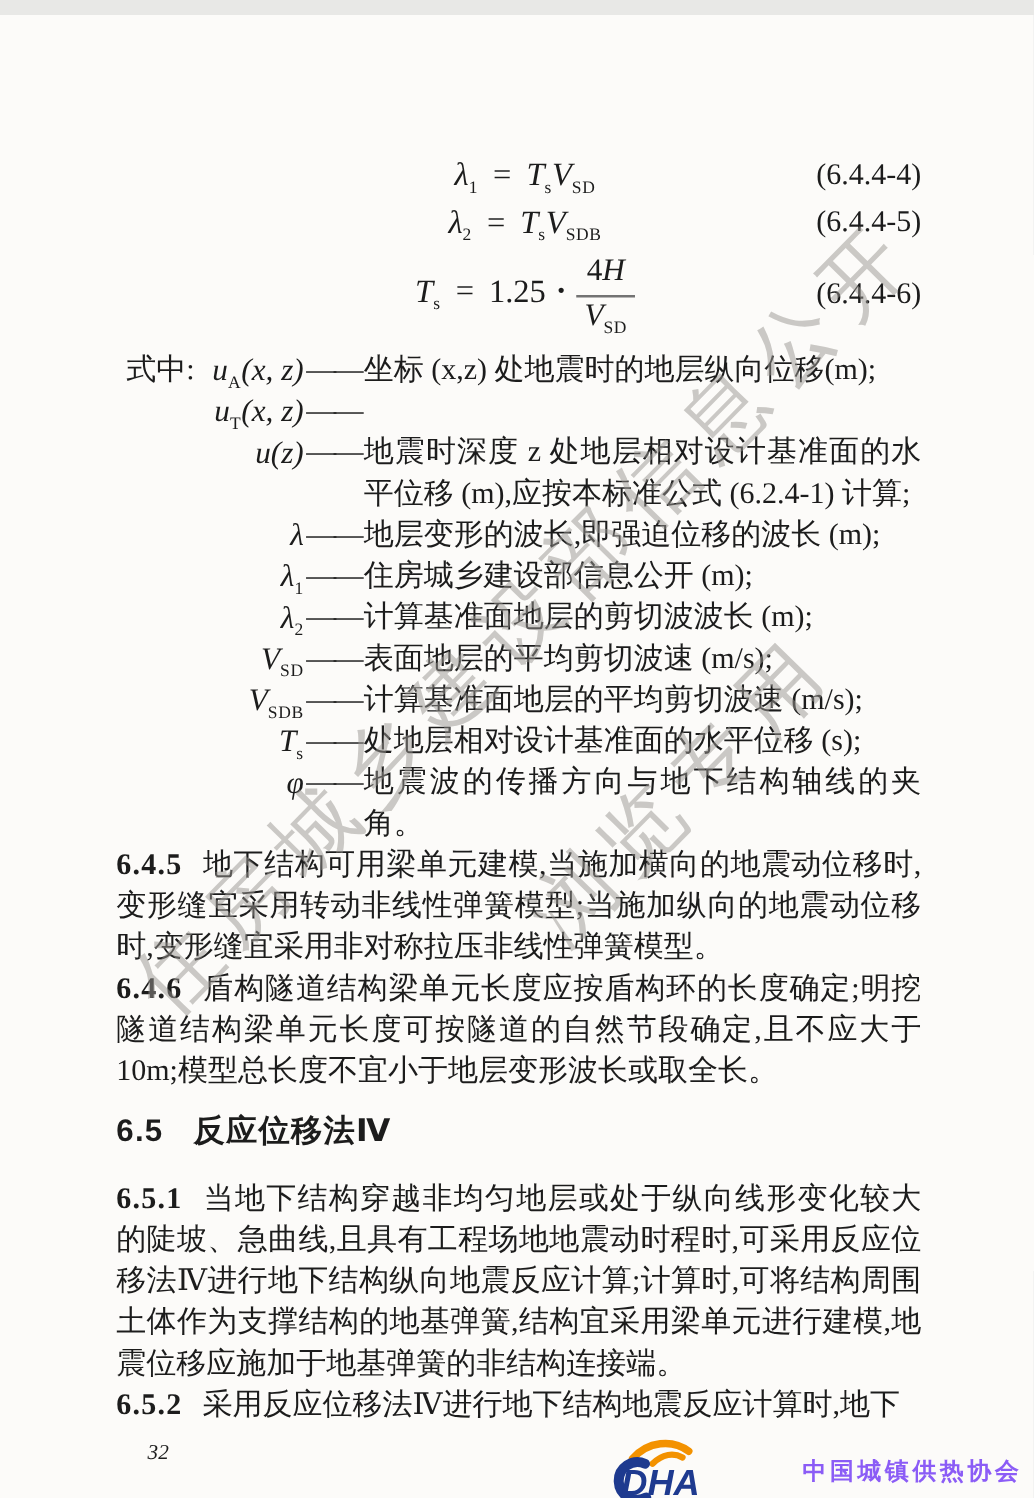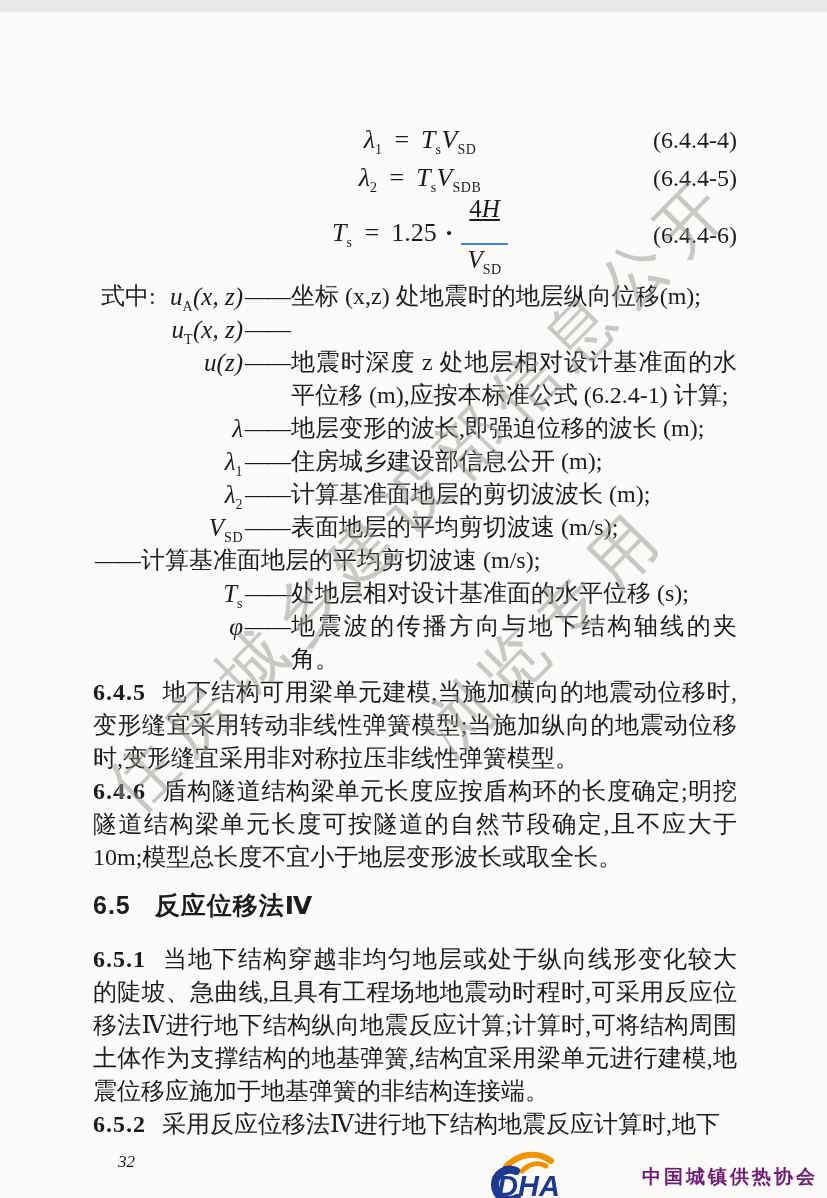--- a/index.html
+++ b/index.html
@@ -30,21 +30,21 @@
   .eqno{width:105px;text-align:right;font-size:24px;flex-shrink:0;}
   .v{font-family:"Liberation Serif",serif;font-style:italic;}
   sub{font-size:14px;font-style:normal;line-height:0;letter-spacing:.5px;}
   .rel{margin:0 12px;}
   .dot{margin:0 8px;font-weight:bold;}
   .eq-frac-row{margin-top:4px;height:70px;}
   .frac{
     display:inline-flex;flex-direction:column;align-items:center;
     vertical-align:middle;font-size:25px;line-height:1.15;
   }
-  .fnum{border-bottom:2px solid #3b82f6;padding:0 8px 19px;text-decoration:underline;}
+  .fnum{border-bottom:2px solid #737373;padding:0 8px 4px;}
   .fden{padding-top:1px;}
   
   .defs{position:relative;font-size:24px;}
   .where{position:absolute;left:8px;top:0;line-height:33px;}
   .def-row{display:flex;line-height:33px;}
   .def-term{width:150px;text-align:right;white-space:nowrap;flex-shrink:0;font-size:25px;}
   .def-term .args{font-style:italic;}
   .def-dash{width:48px;flex-shrink:0;text-align:center;letter-spacing:-2px;overflow:hidden;}
   .def-desc{flex:1;text-align:justify;}
   
@@ -153,20 +153,21 @@
         <span class="def-desc">计算基准面地层的剪切波波长 (m);</span>
       </div>
 
       <div class="def-row">
         <span class="def-term"><i class="v">V</i><sub>SD</sub><span class="args"></span></span>
         <span class="def-dash">——</span>
         <span class="def-desc">表面地层的平均剪切波速 (m/s);</span>
       </div>
 
       <div class="def-row">
+        <span class="def-term"><i class="v">V</i><sub>SDB</sub><span class="args"></span></span>
         <span class="def-dash">——</span>
         <span class="def-desc">计算基准面地层的平均剪切波速 (m/s);</span>
       </div>
 
       <div class="def-row">
         <span class="def-term"><i class="v">T</i><sub>s</sub><span class="args"></span></span>
         <span class="def-dash">——</span>
         <span class="def-desc">处地层相对设计基准面的水平位移 (s);</span>
       </div>
 
@@ -191,19 +192,19 @@
 
   <span class="pageno">32</span>
 
   <div class="logo">
     <svg width="112" height="54" viewBox="0 0 112 54" aria-hidden="true">
       <path d="M26 17 C38 3, 58 1, 71 11" fill="none" stroke="#f39200" stroke-width="6" stroke-linecap="round"></path>
       <path d="M42 21 C50 13, 59 12, 66 16" fill="none" stroke="#f39200" stroke-width="5" stroke-linecap="round"></path>
       <path d="M36 21 A 15 15 0 1 0 37 48" fill="none" stroke="#1e3a8f" stroke-width="8" stroke-linecap="round"></path>
       <text x="17" y="46" font-family="Liberation Sans, sans-serif" font-style="italic" font-weight="bold" font-size="29" fill="#1e3a8f">DHA</text>
     </svg>
-    <span class="logo-name" style="color:#701a75">中国城镇供热协会</span>
+    <span class="logo-name" style="color:#8b5cf6">中国城镇供热协会</span>
   </div>
 
   <div class="wm wm1" style="color:#9a9792">住房城乡建设部信息公开</div>
   <div class="wm wm2" style="color:#9a9792">浏览专用</div>
 
 </div>
 
 </body></html>

